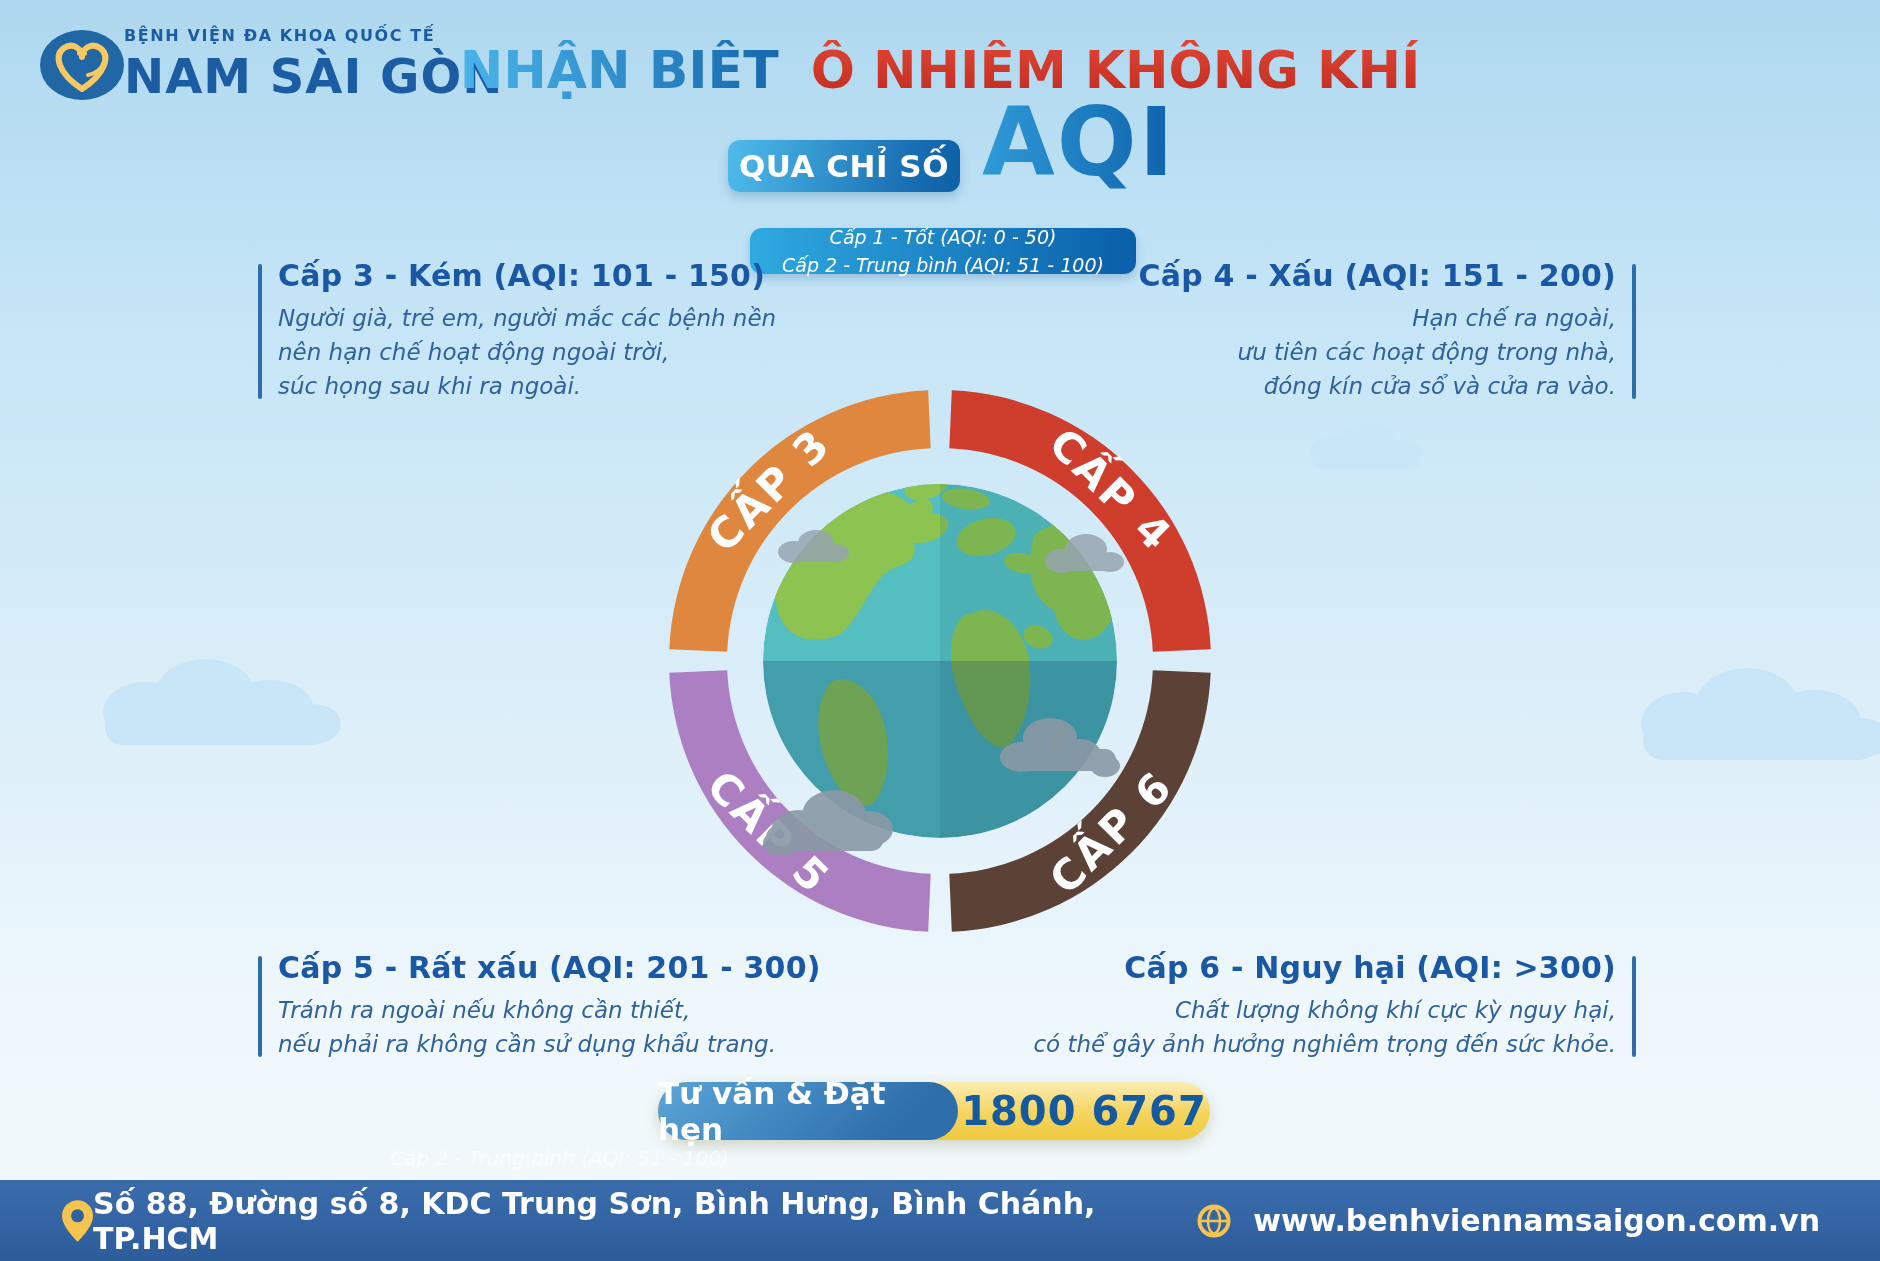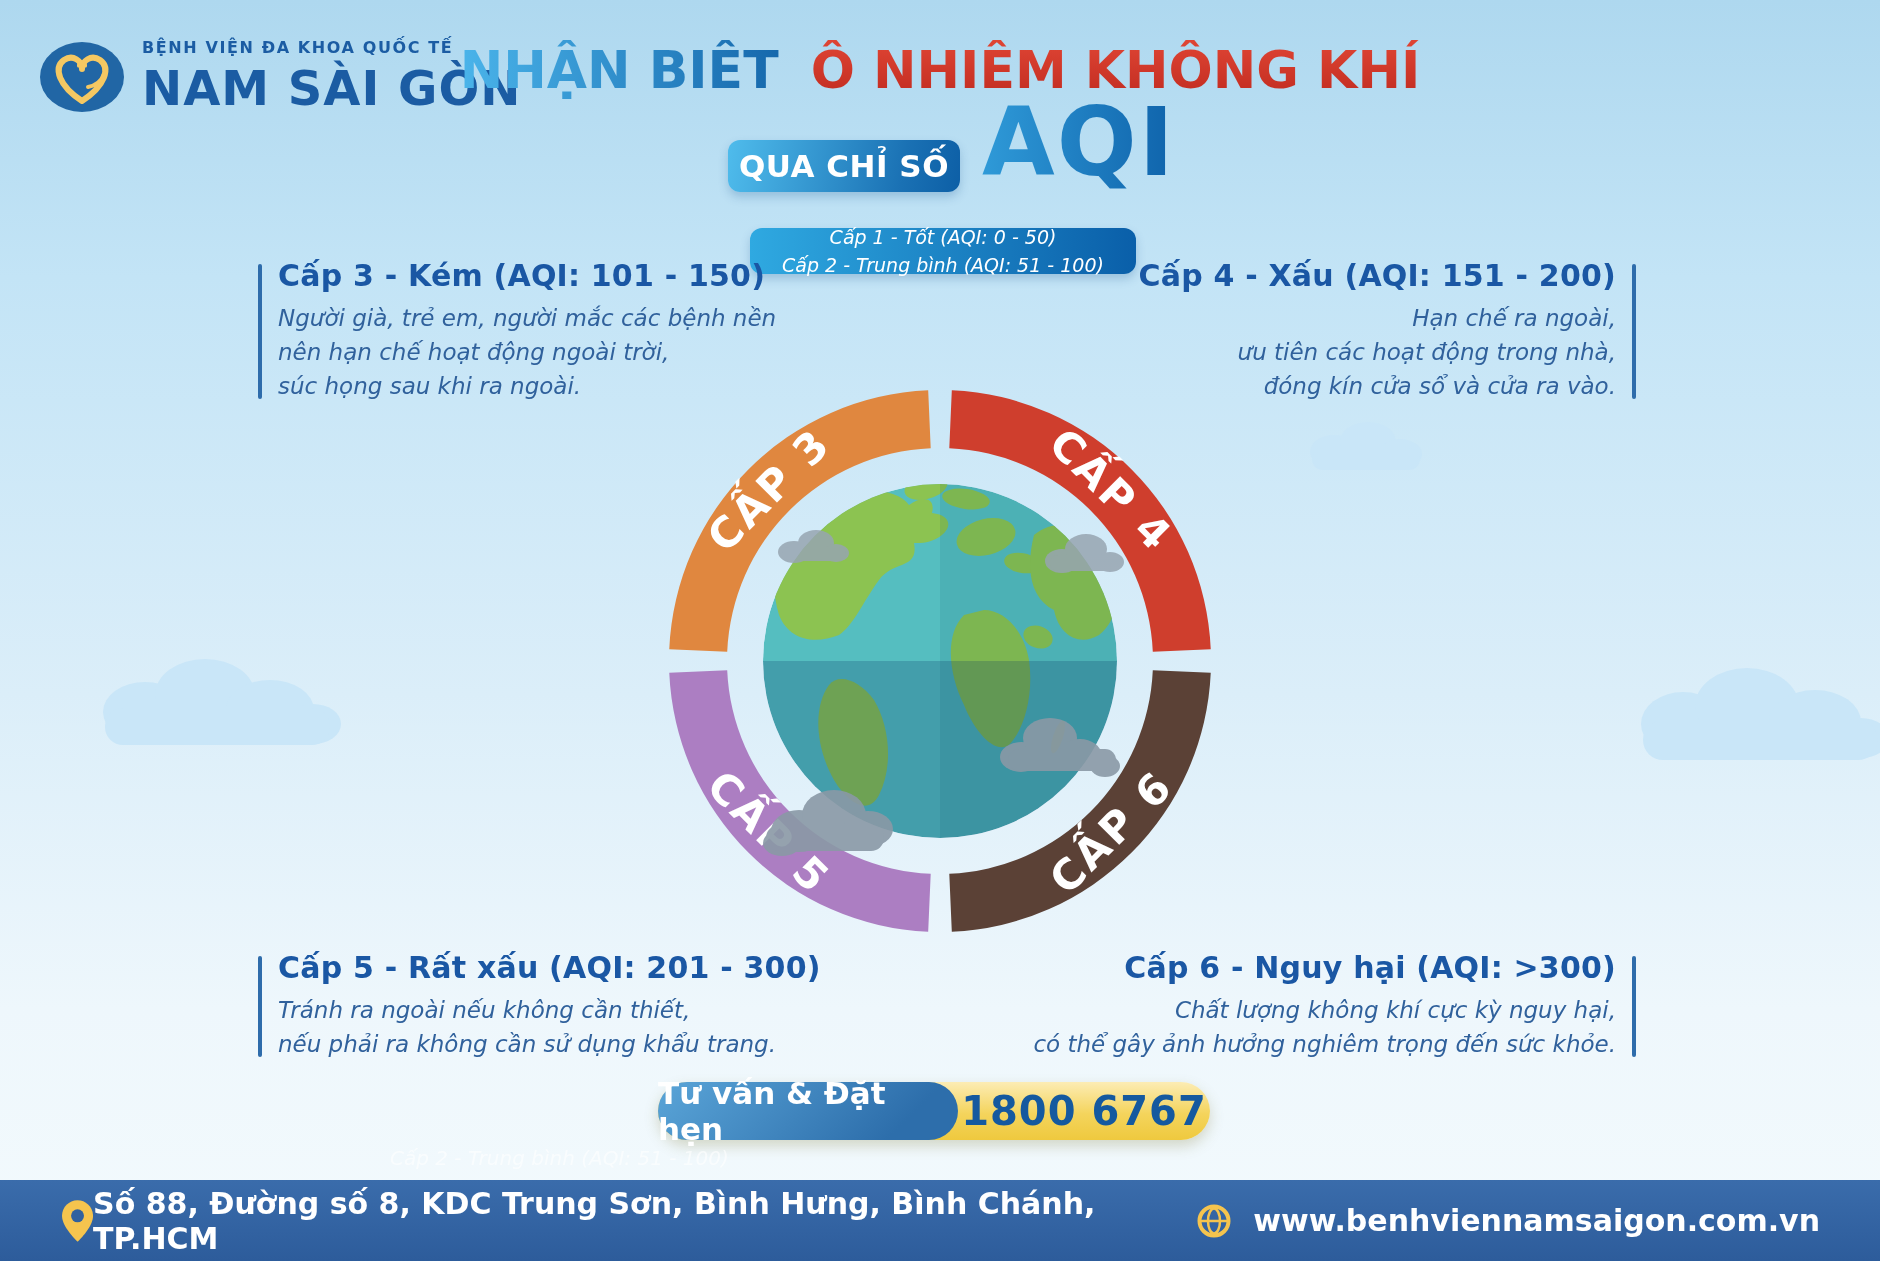--- a/index.html
+++ b/index.html
@@ -8,21 +8,21 @@
     font-family:"DejaVu Sans","Liberation Sans",sans-serif;
     background:linear-gradient(180deg,#aed8ef 0%,#c3e4f6 22%,#dbeef9 55%,#eef7fc 80%,#f3fafd 100%);
   }
   .abs{position:absolute;}
 
   
   .bgcloud{position:absolute;}
   .bgcloud ellipse, .bgcloud rect{fill:#c9e6f8;}
 
   
-  .logo-wrap{left:40px;top:38px;display:flex;align-items:center;gap:18px;}
+  .logo-wrap{left:40px;top:26px;display:flex;align-items:center;}
   .logo-text1{font-size:16px;font-weight:bold;letter-spacing:1.6px;color:#1b5ca3;}
   .logo-text2{font-size:48px;font-weight:bold;letter-spacing:1px;color:#1b5ca3;margin-top:3px;}
 
   
   .title-row{left:0;top:40px;width:100%;text-align:center;font-weight:800;font-size:52px;letter-spacing:0px;white-space:nowrap;}
   .t-blue{background:linear-gradient(90deg,#4ab4ea 0%,#1668ac 100%);-webkit-background-clip:text;background-clip:text;color:transparent;}
   .t-red{background:linear-gradient(180deg,#df4534 0%,#c02b20 100%);-webkit-background-clip:text;background-clip:text;color:transparent;margin-left:14px;}
 
   .badge{left:728px;top:140px;width:232px;height:52px;border-radius:12px;
     background:linear-gradient(100deg,#4fbcec 0%,#1a71b4 75%,#0d5fa6 100%);

